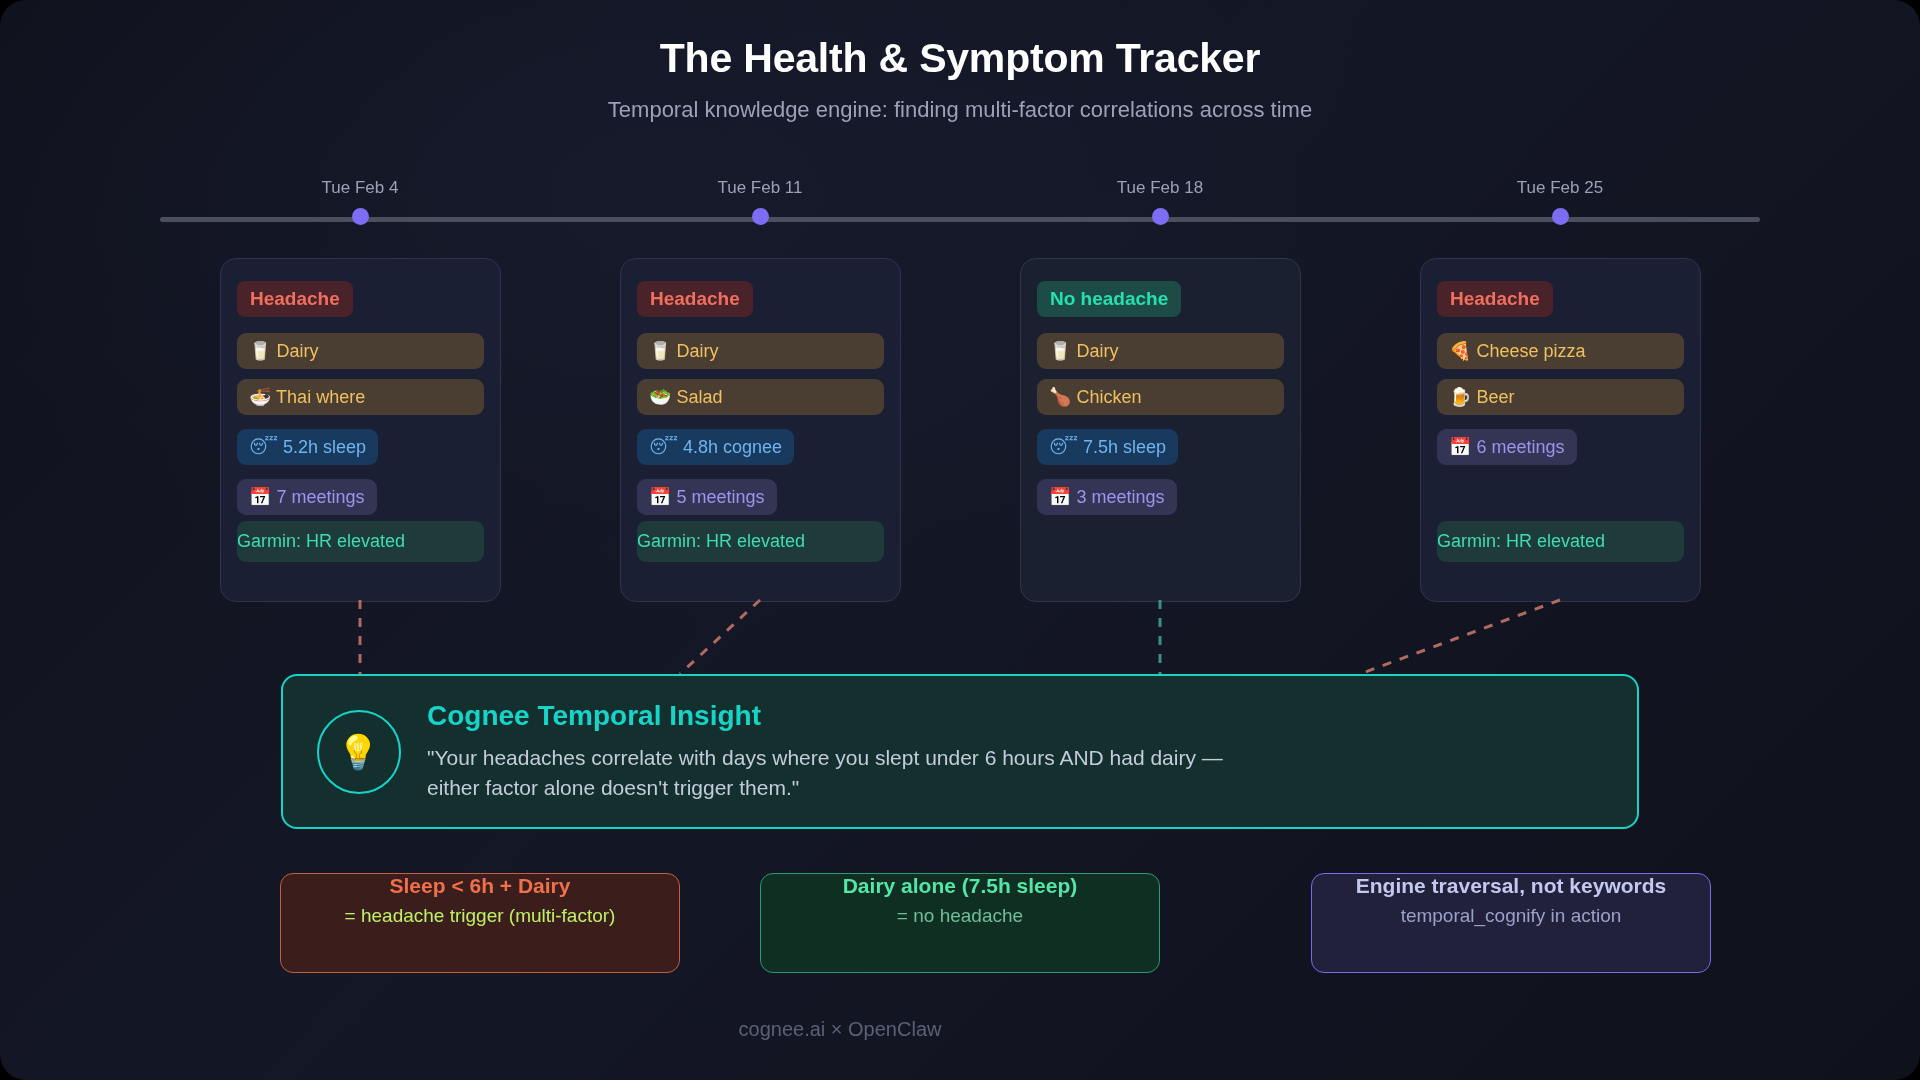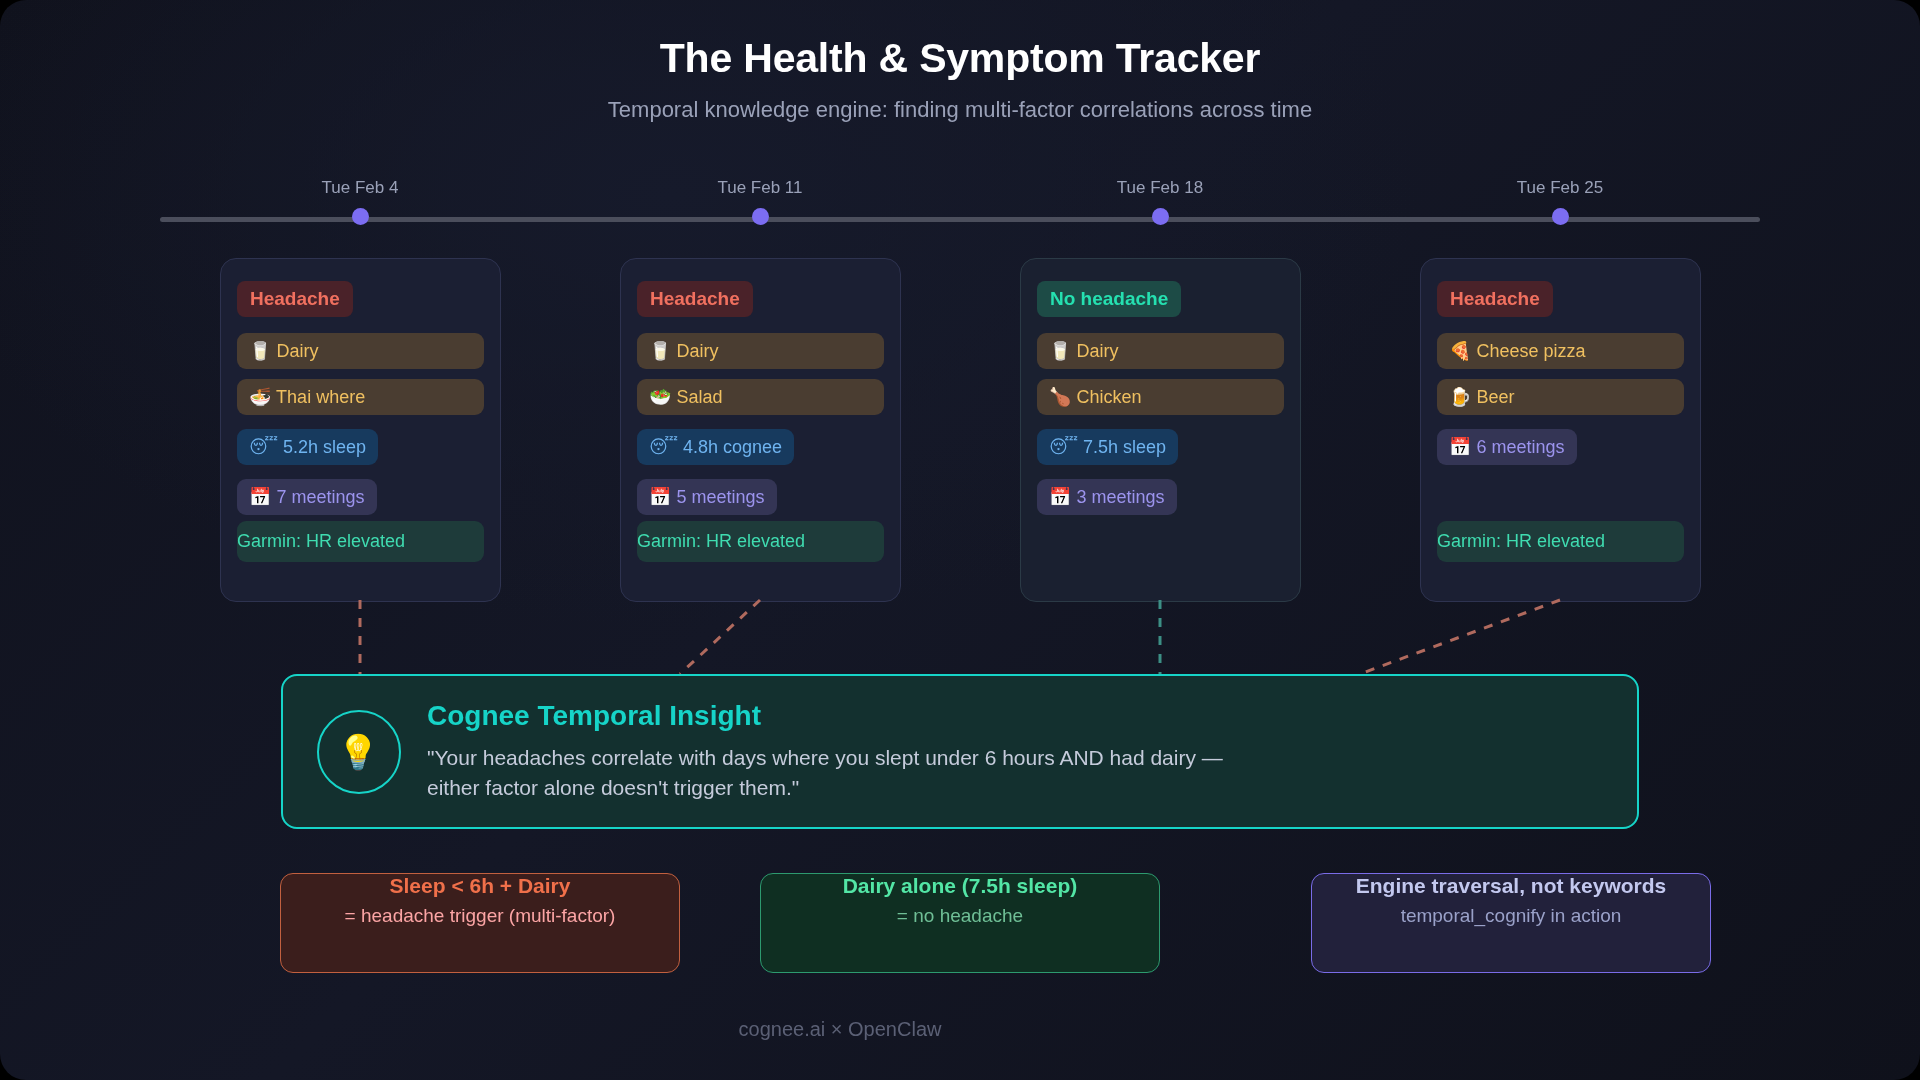--- a/index.html
+++ b/index.html
@@ -91,21 +91,21 @@
   
   .concl{position:absolute;top:873px;left:0;width:1920px;height:100px;}
   .cbox{
     position:absolute;top:0;height:100px;border-radius:13px;
     display:flex;flex-direction:column;align-items:center;justify-content:flex-start;
     gap:7px;
   }
   .cbox .t1{font-size:21px;font-weight:bold;}
   .cbox .t2{font-size:19px;}
   .cbox.c1{background:#3b1e1c;border:1px solid #c2603f;}
-  .cbox.c1 .t1{color:#f0704a;} .cbox.c1 .t2{color:#fca5a5;}
+  .cbox.c1 .t1{color:#f0704a;} .cbox.c1 .t2{color:#bef264;}
   .cbox.c2{background:#0f2f22;border:1px solid #2d9a6f;}
   .cbox.c2 .t1{color:#53e6a6;} .cbox.c2 .t2{color:#6fbf96;}
   .cbox.c3{background:#22213b;border:1px solid #7a6ce8;}
   .cbox.c3 .t1{color:#c3c8ef;} .cbox.c3 .t2{color:#9aa1c9;}
 
   
   .footer{
     position:absolute;top:1018px;left:0;width:1680px;text-align:center;
     font-size:20px;color:#5b6075;
   }

